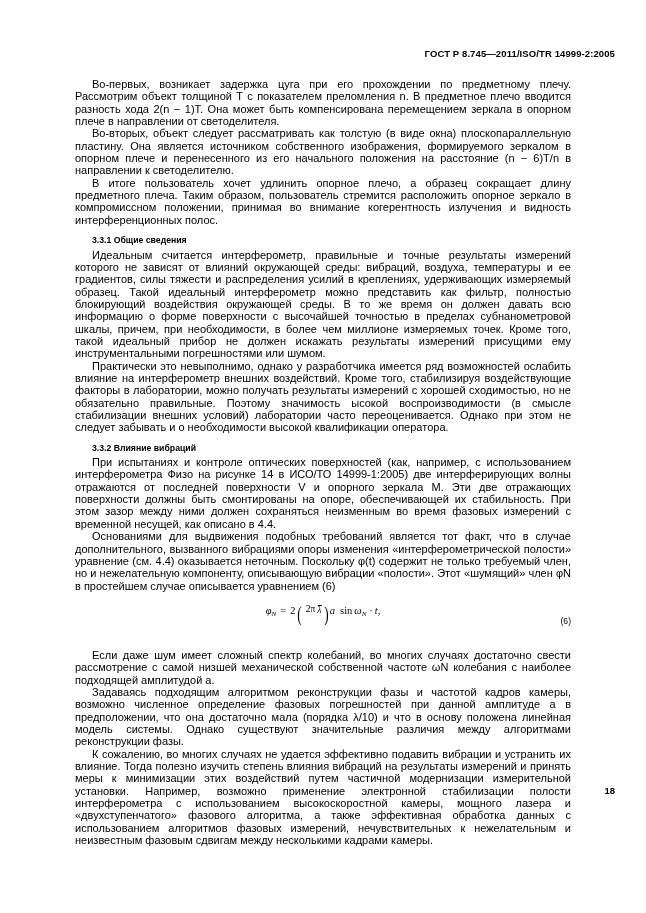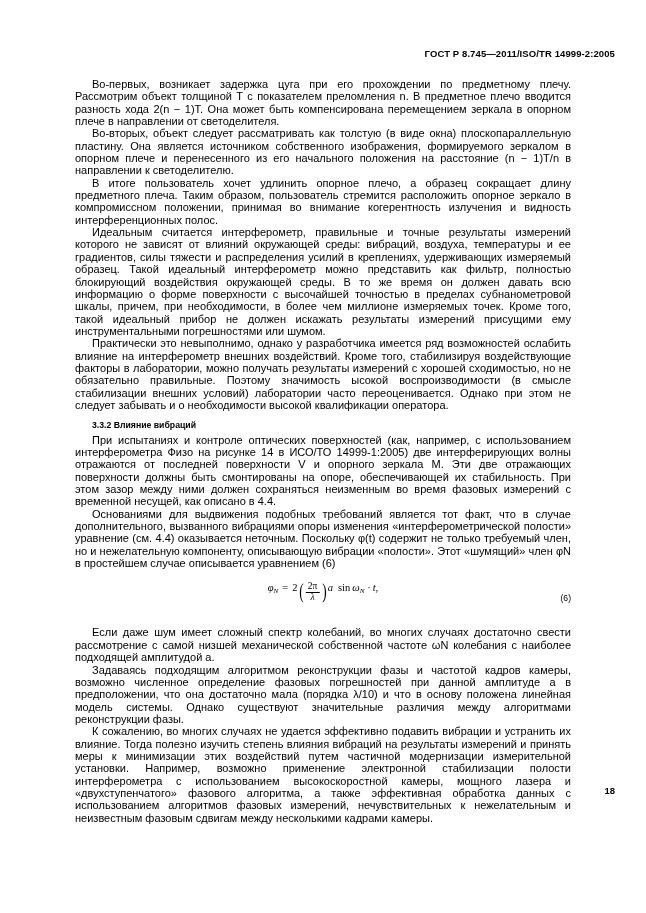--- a/index.html
+++ b/index.html
@@ -89,21 +89,21 @@
   .sub { font-size: 0.68em; vertical-align: -0.28em; }
   .paren {
     display: inline-block;
     font-size: 22px;
     line-height: 0.8;
     transform: scaleX(0.6);
     margin: 0 0px;
   }
   .frac {
     display: inline-flex;
-    flex-direction: column;
+    flex-direction: row;
     align-items: center;
     vertical-align: middle;
     margin: 0 1px;
     font-size: 9.5px;
     line-height: 1.05;
   }
   .frac .den {
     border-top: 1px solid #000;
     padding-top: 0px;
     font-style: italic;
@@ -122,23 +122,24 @@
 </head>
 <body>
 
 <div class="page">
 
   <div class="header">ГОСТ Р 8.745—2011/ISO/TR 14999-2:2005</div>
 
   <div class="content">
 
     <p>Во-первых, возникает задержка цуга при его прохождении по предметному плечу. Рассмотрим объект толщиной T с показателем преломления n. В предметное плечо вводится разность хода 2(n − 1)T. Она может быть компенсирована перемещением зеркала в опорном плече в направлении от светоделителя.</p>
-    <p>Во-вторых, объект следует рассматривать как толстую (в виде окна) плоскопараллельную пластину. Она является источником собственного изображения, формируемого зеркалом в опорном плече и перенесенного из его начального положения на расстояние (n − 1)T/n в направлении к светоделителю.</p>
+    <p>Во-вторых, объект следует рассматривать как толстую (в виде окна) плоскопараллельную пластину. Она является источником собственного изображения, формируемого зеркалом в опорном плече и перенесенного из его начального положения на расстояние (n − 6)T/n в направлении к светоделителю.</p>
     <p>В итоге пользователь хочет удлинить опорное плечо, а образец сокращает длину предметного плеча. Таким образом, пользователь стремится расположить опорное зеркало в компромиссном положении, принимая во внимание когерентность излучения и видность интерференционных полос.</p>
 
+    <h4 class="head">3.3.1 Общие сведения</h4>
 
     <p>Идеальным считается интерферометр, правильные и точные результаты измерений которого не зависят от влияний окружающей среды: вибраций, воздуха, температуры и ее градиентов, силы тяжести и распределения усилий в креплениях, удерживающих измеряемый образец. Такой идеальный интерферометр можно представить как фильтр, полностью блокирующий воздействия окружающей среды. В то же время он должен давать всю информацию о форме поверхности с высочайшей точностью в пределах субнанометровой шкалы, причем, при необходимости, в более чем миллионе измеряемых точек. Кроме того, такой идеальный прибор не должен искажать результаты измерений присущими ему инструментальными погрешностями или шумом.</p>
     <p>Практически это невыполнимо, однако у разработчика имеется ряд возможностей ослабить влияние на интерферометр внешних воздействий. Кроме того, стабилизируя воздействующие факторы в лаборатории, можно получать результаты измерений с хорошей сходимостью, но не обязательно правильные. Поэтому значимость ысокой воспроизводимости (в смысле стабилизации внешних условий) лаборатории часто переоценивается. Однако при этом не следует забывать и о необходимости высокой квалификации оператора.</p>
 
     <h4 class="head">3.3.2 Влияние вибраций</h4>
 
     <p>При испытаниях и контроле оптических поверхностей (как, например, с использованием интерферометра Физо на рисунке 14 в ИСО/ТО 14999-1:2005) две интерферирующих волны отражаются от последней поверхности V и опорного зеркала M. Эти две отражающих поверхности должны быть смонтированы на опоре, обеспечивающей их стабильность. При этом зазор между ними должен сохраняться неизменным во время фазовых измерений с временной несущей, как описано в 4.4.</p>
     <p>Основаниями для выдвижения подобных требований является тот факт, что в случае дополнительного, вызванного вибрациями опоры изменения «интерферометрической полости» уравнение (см. 4.4) оказывается неточным. Поскольку φ(t) содержит не только требуемый член, но и нежелательную компоненту, описывающую вибрации «полости». Этот «шумящий» член φN в простейшем случае описывается уравнением (6)</p>
 
     <div class="formula-row">

